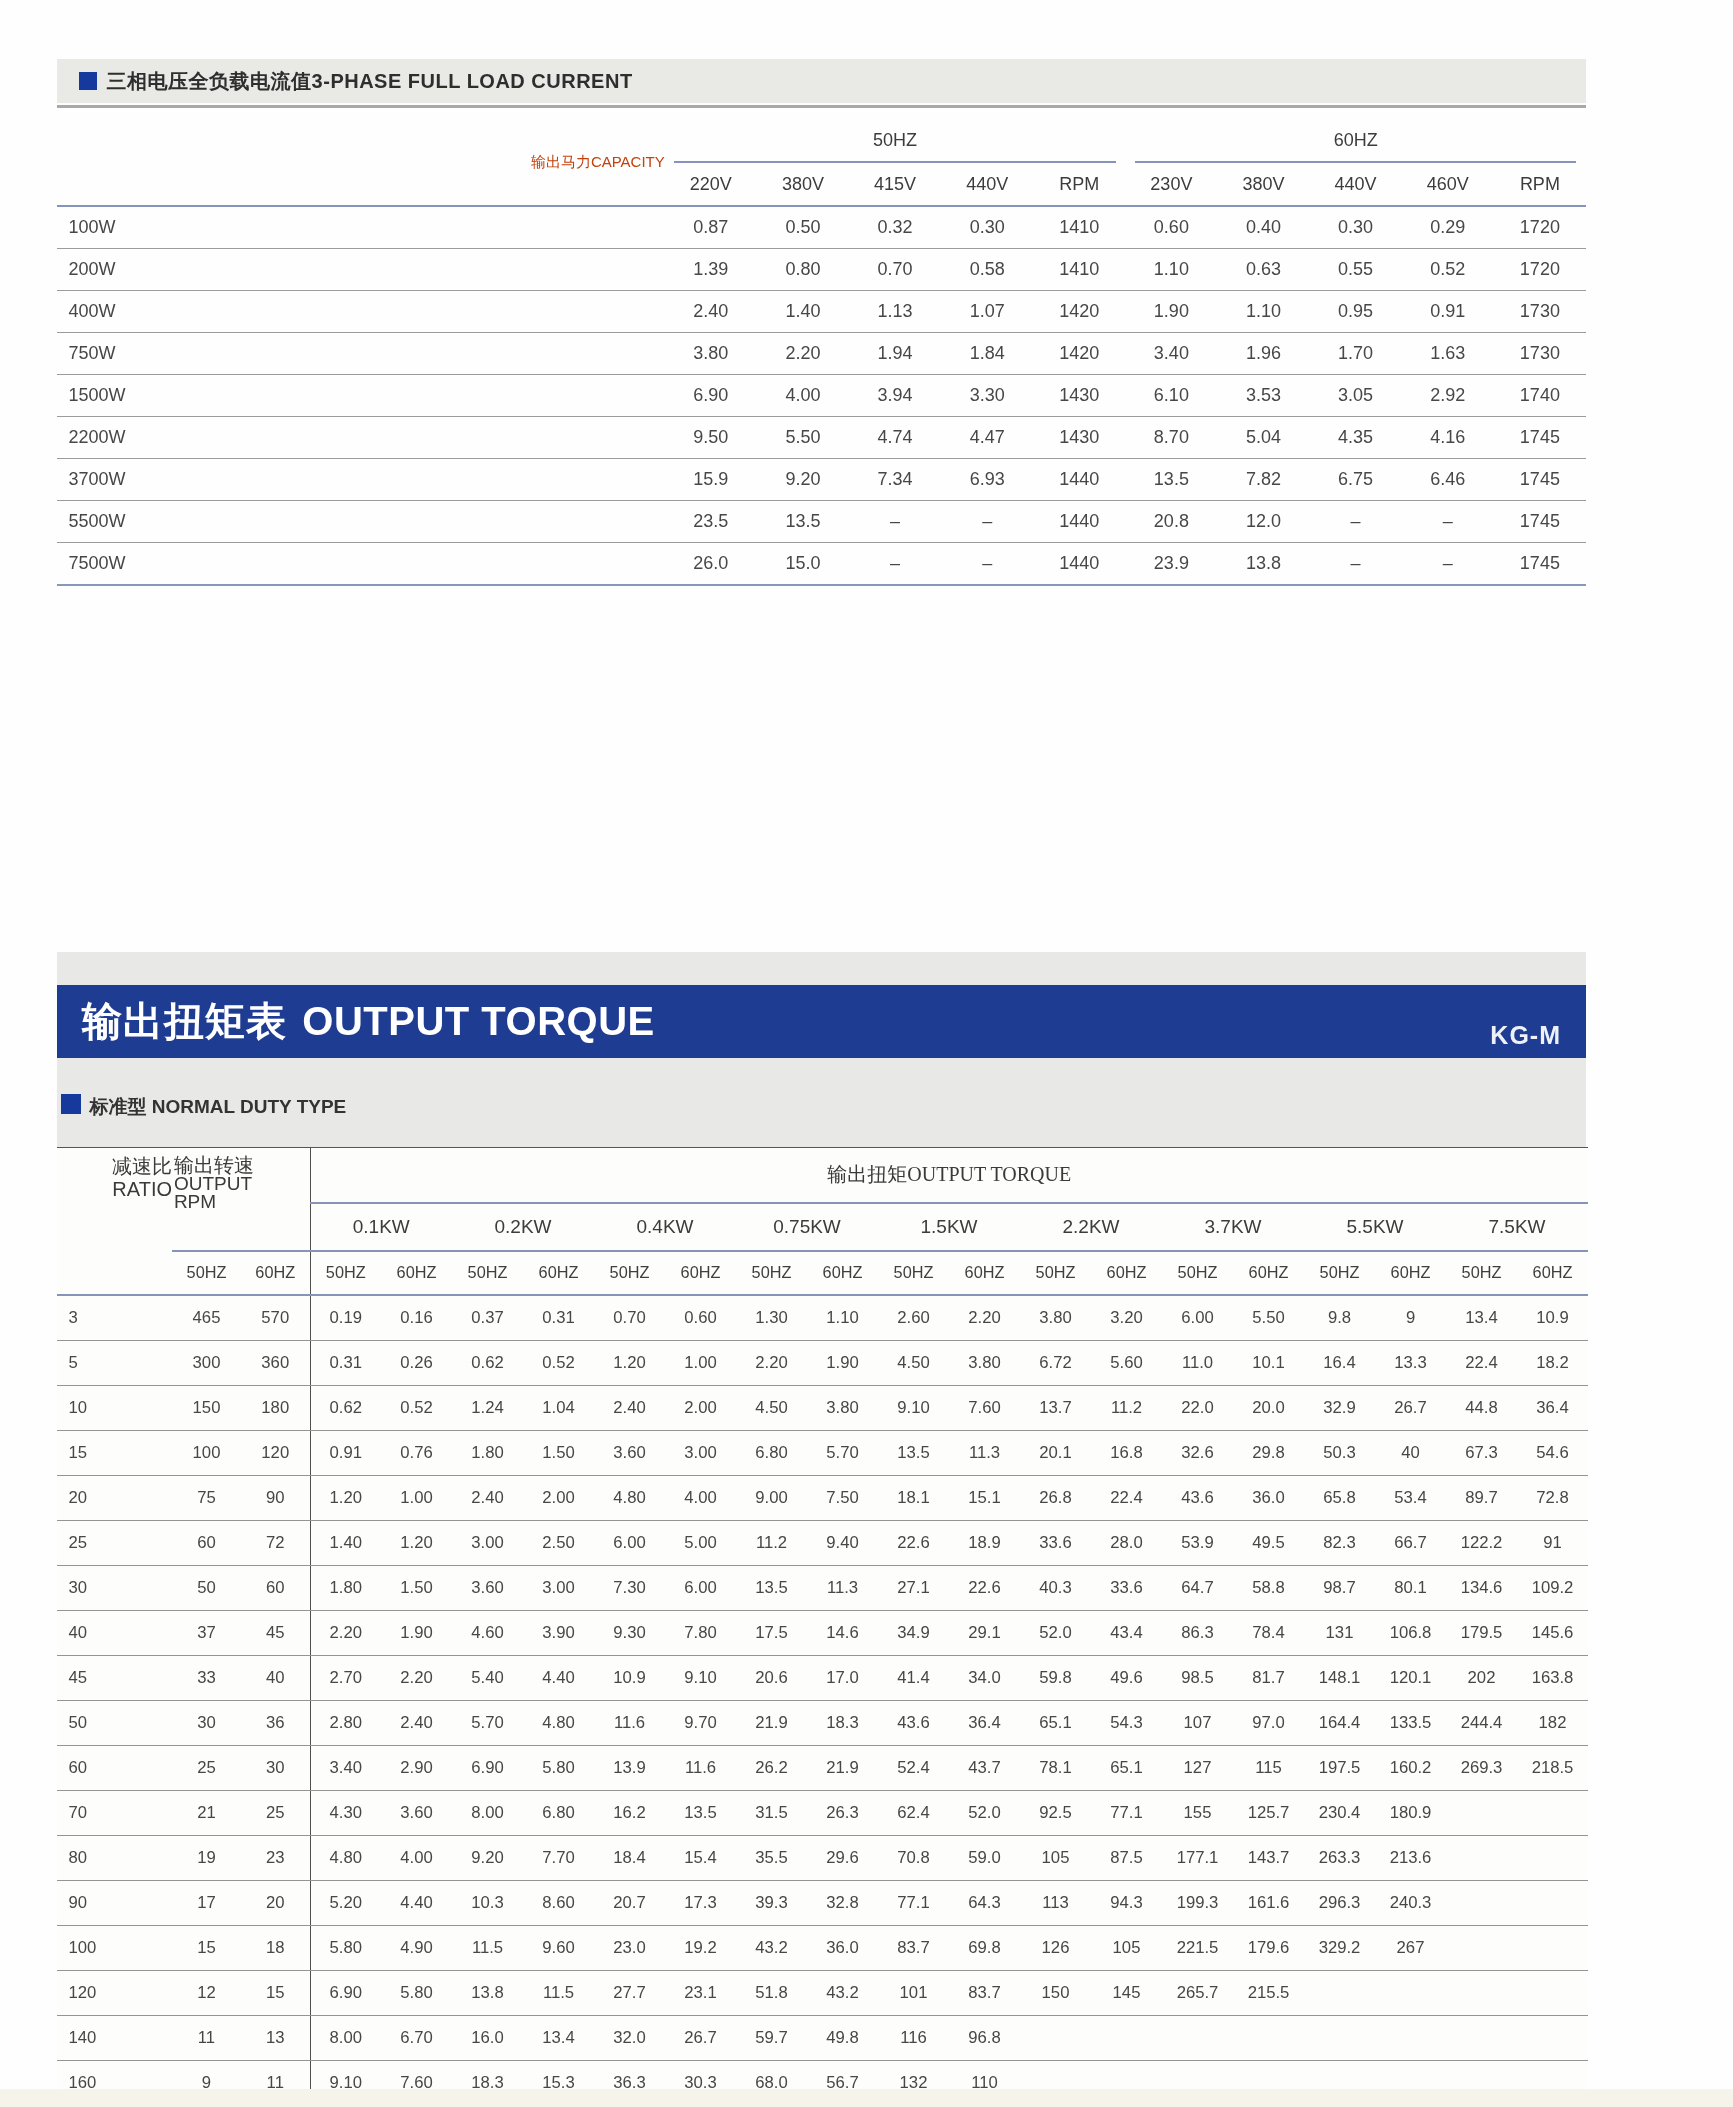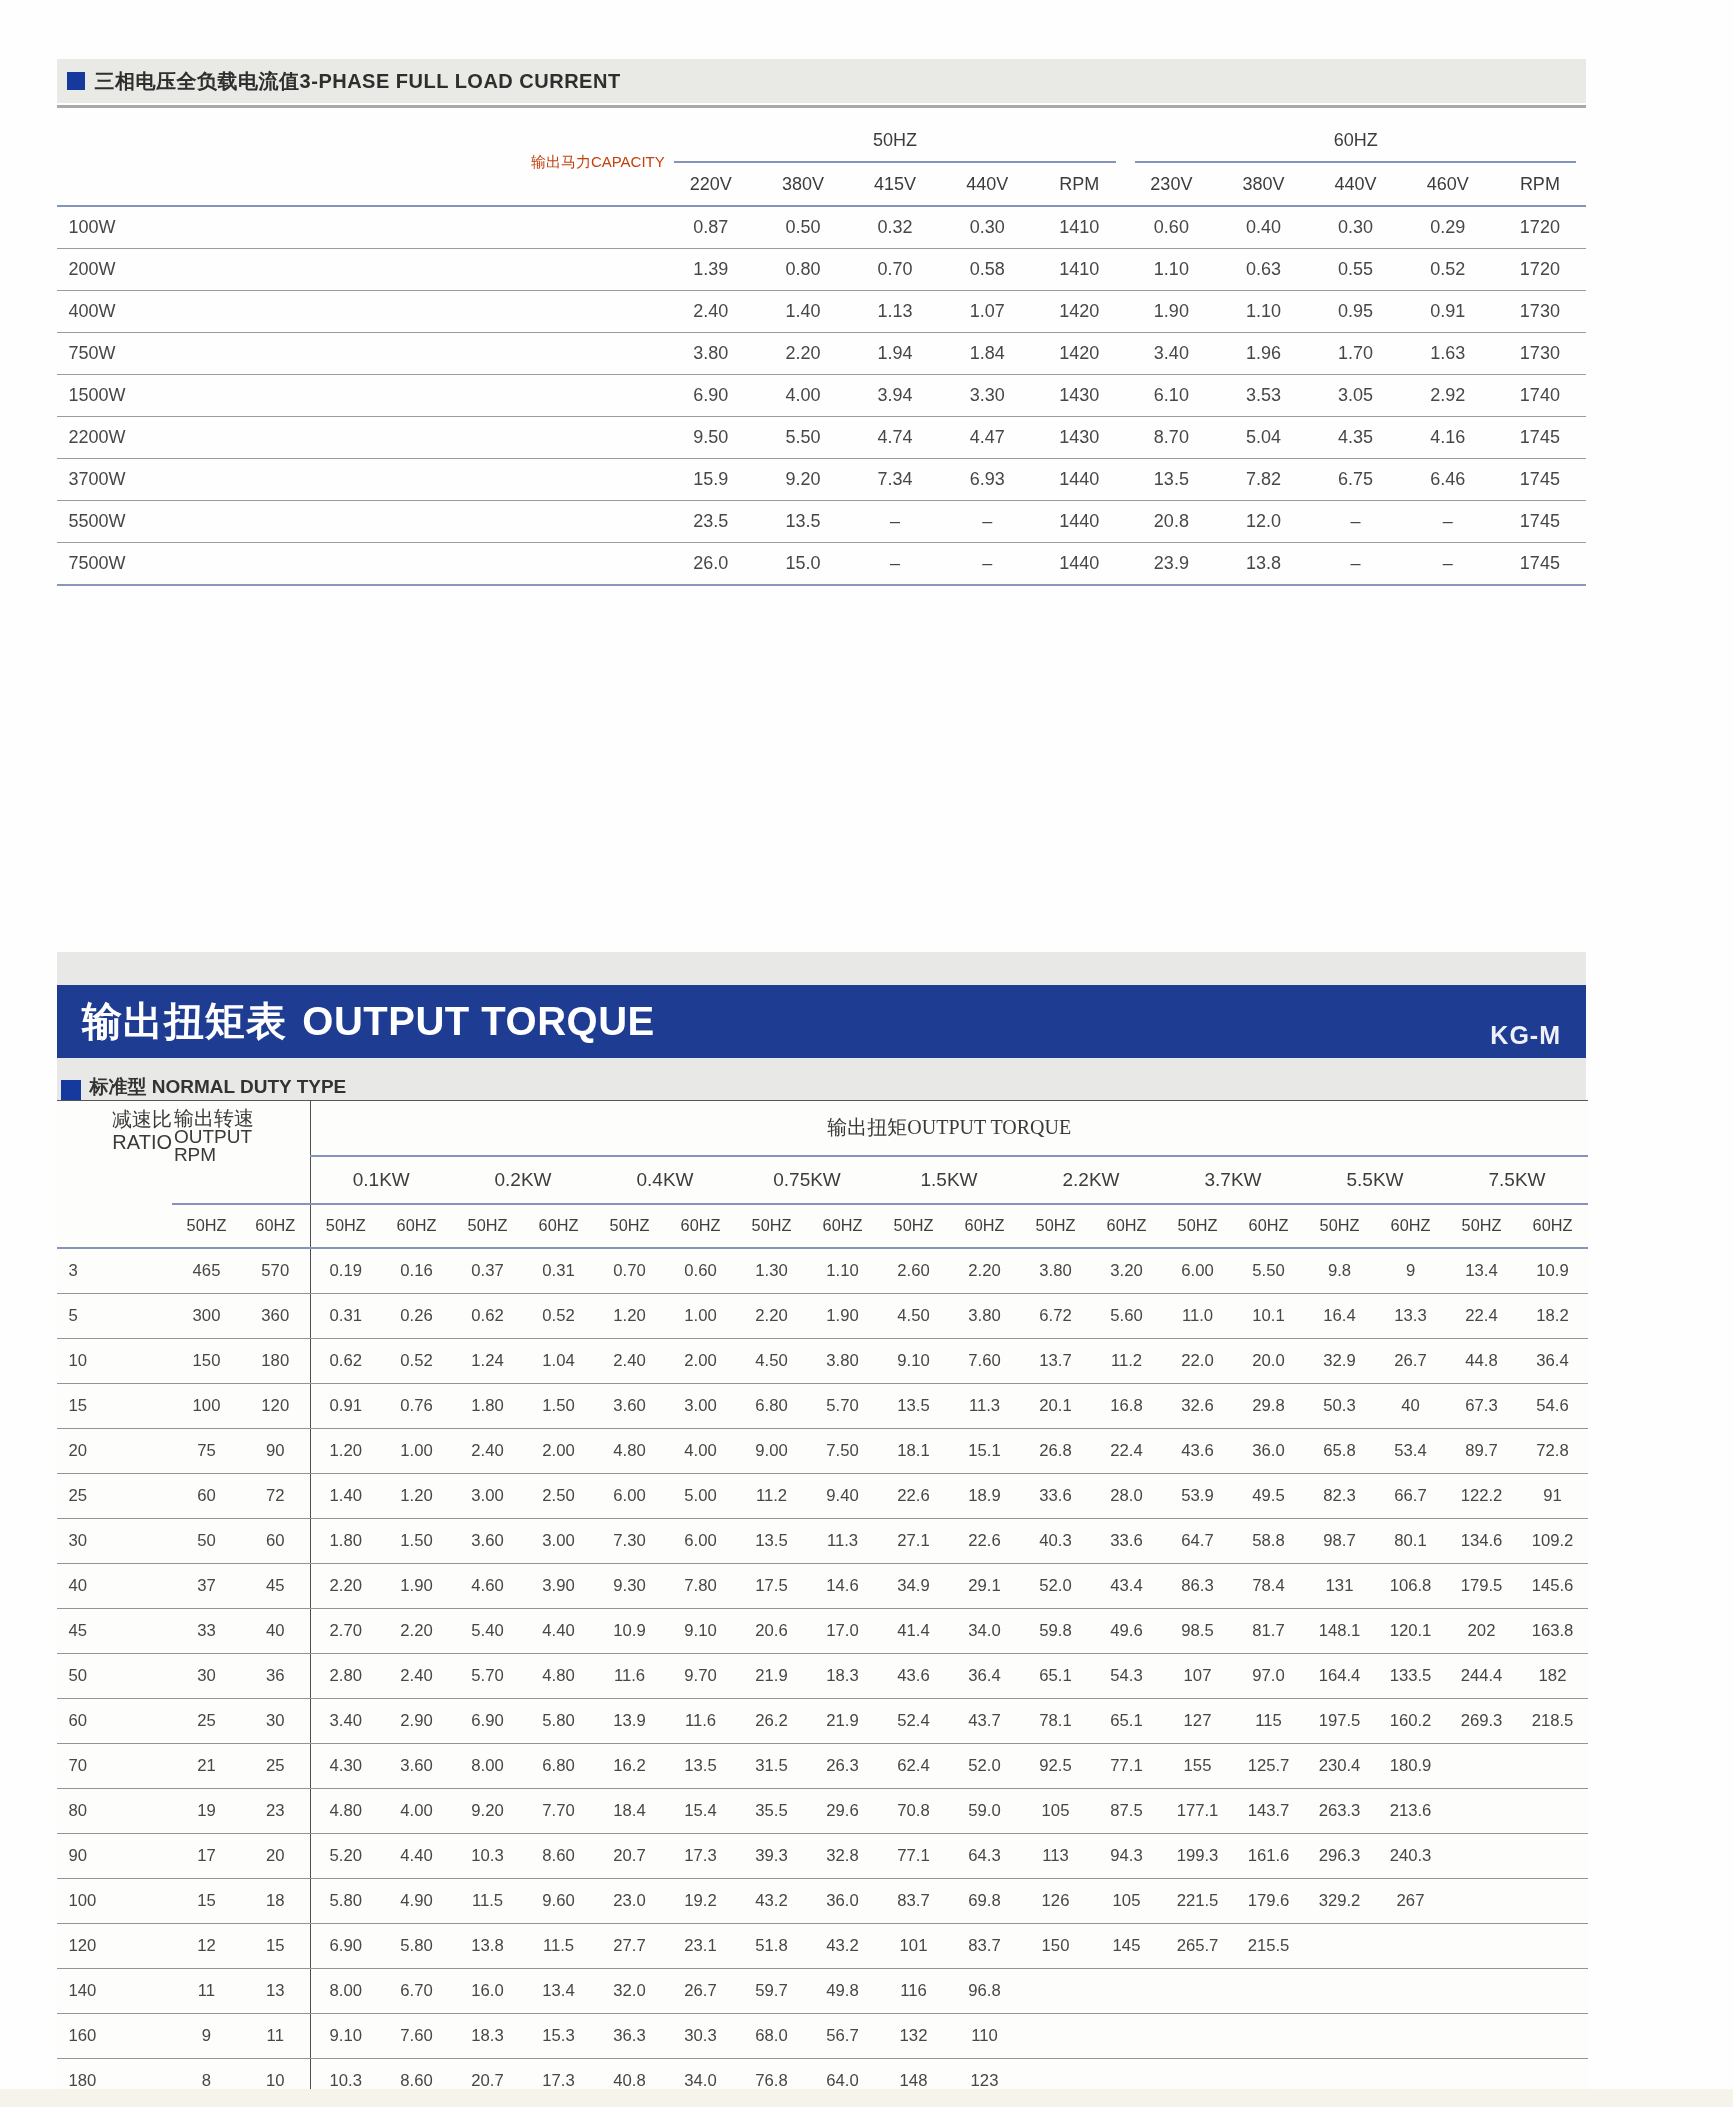--- a/index.html
+++ b/index.html
@@ -6,21 +6,21 @@
   .page {
     position:relative; width:1734px; height:2108px; overflow:hidden;
     background:#fefefe; color:#454545;
     font-family:"Liberation Sans","DejaVu Sans",sans-serif;
   }
   .content { position:absolute; left:57px; top:0; width:1529px; }
 
   
   .bar1 {
     margin-top:59px; height:44px; background:#e9e9e6;
-    display:flex; align-items:center; gap:9.6px; padding:0 10px; box-sizing:border-box;
+    display:flex; align-items:center; gap:9.6px; padding:0 22px; box-sizing:border-box;
   }
   .bar1 .t { font-size:20px; font-weight:bold; color:#2e2e2e; letter-spacing:0.5px; }
   .sq  { width:18px; height:18px; background:#16399d; flex:0 0 auto; }
   .dline { height:2.9px; background:#a9a9a9; margin-top:1.9px; }
 
   table { border-collapse:collapse; table-layout:fixed; }
   th,td { padding:0; font-weight:normal; }
 
   .t1 { width:1529px; margin-top:11.5px; }
   .t1 .cap-h { text-align:right; padding-left:11.5px; font-size:15px; color:#c2410c;
@@ -36,21 +36,21 @@
   .t1 tbody tr:last-child td { border-bottom:2.9px solid #8a97ba; }
 
   
   .s2wrap { margin-top:366px; background:#e8e8e6; padding-top:13.4px; }
   .bluebar { height:73px; background:#1e3c91; display:flex; align-items:center;
              padding:0 25px; box-sizing:border-box;margin-top:19px; }
   .bluebar .zh { color:#ffffff; font-size:40px; font-weight:bold; letter-spacing:1px; }
   .bluebar .en { color:#ffffff; font-size:40px; font-weight:bold; margin-left:15.3px; letter-spacing:0.5px; }
   .bluebar .unit { margin-left:auto; align-self:flex-end; padding-bottom:7.6px;
                    color:#eef1f9; font-size:25px; font-weight:bold; letter-spacing:1px; }
-  .bar2 { height:42px; display:flex; align-items:flex-end; gap:8.6px; padding:0 3.8px; }
+  .bar2 { height:53px; display:flex; align-items:flex-start; gap:8.6px; padding:0 3.8px;margin-top:36px; }
   .bar2 .t { font-size:19px; font-weight:bold; color:#333333; }
   .sq2 { width:20px; height:20px; background:#16399d; flex:0 0 auto; }
 
   .t2 { width:1529px; border-top:1.9px solid #555555; background:#fdfdfc; }
   .t2 .ratio-h { text-align:right; vertical-align:top; padding:7.6px 0 0 9.6px;
                  font-size:20px; line-height:1.15; color:#3a3a3a;
                  border-bottom:2.9px solid #8694bb; }
   .t2 .rpm-h { text-align:left; vertical-align:top; padding:7.6px 0 0 1.9px;
                font-size:20px; line-height:1.0; color:#3a3a3a;
                border-bottom:2.9px solid #8694bb; }

